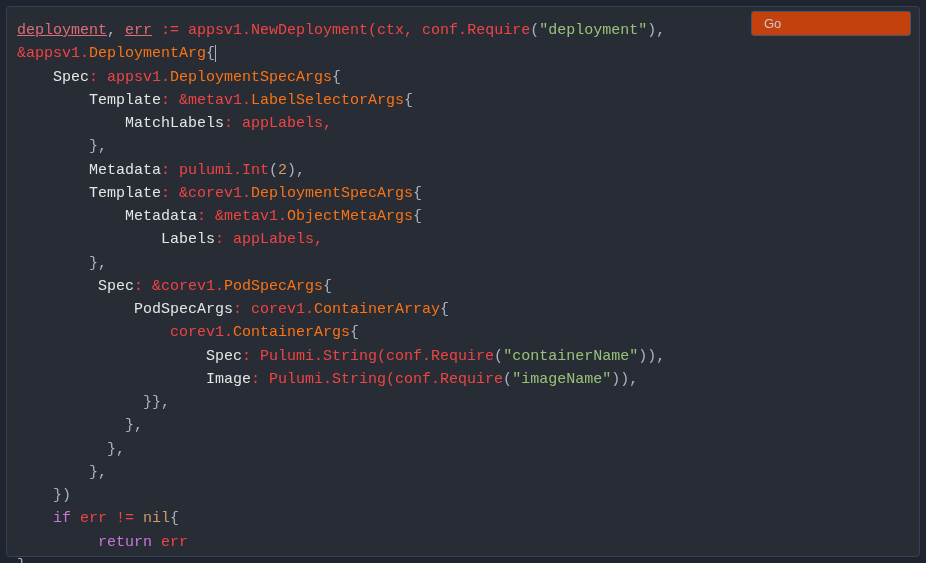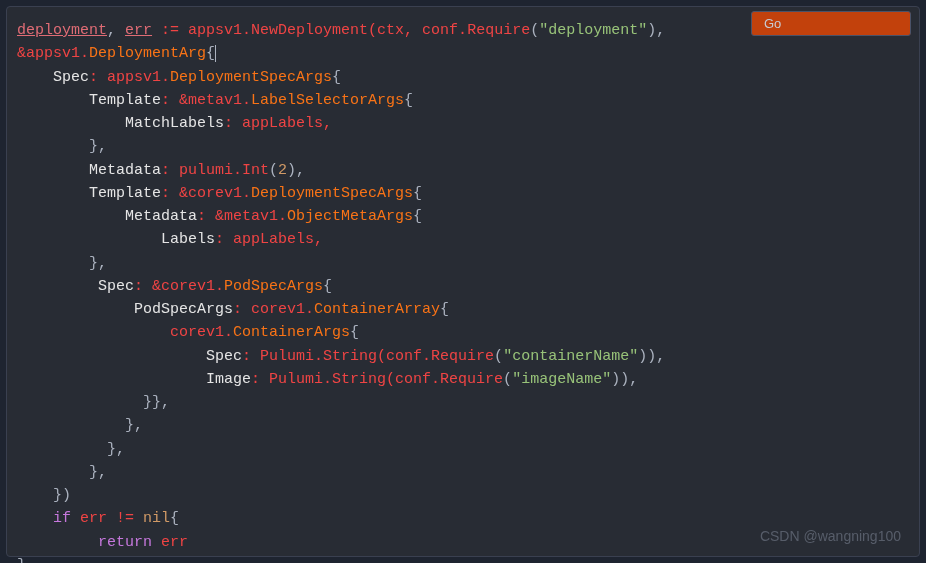--- a/index.html
+++ b/index.html
@@ -85,14 +85,13 @@
 <span class="t-default">                     </span><span class="t-prop">Spec</span><span class="t-default">: Pulumi.</span><span class="t-func">String</span><span class="t-default">(conf.</span><span class="t-func">Require</span><span class="t-punct">(</span><span class="t-str">"containerName"</span><span class="t-punct">)),</span>
 <span class="t-default">                     </span><span class="t-prop">Image</span><span class="t-default">: Pulumi.</span><span class="t-func">String</span><span class="t-default">(conf.</span><span class="t-func">Require</span><span class="t-punct">(</span><span class="t-str">"imageName"</span><span class="t-punct">)),</span>
 <span class="t-punct">              }},</span>
 <span class="t-punct">            },</span>
 <span class="t-punct">          },</span>
 <span class="t-punct">        },</span>
 <span class="t-punct">    })</span>
 <span class="t-default">    </span><span class="t-keyword">if</span><span class="t-default"> err != </span><span class="t-num">nil</span><span class="t-punct">{</span>
 <span class="t-default">         </span><span class="t-keyword">return</span><span class="t-default"> err</span>
 <span class="t-punct">}</span></pre>
-  <div class="watermark">CSDN @wangning100</div>
 </div>
 
 </body></html>

